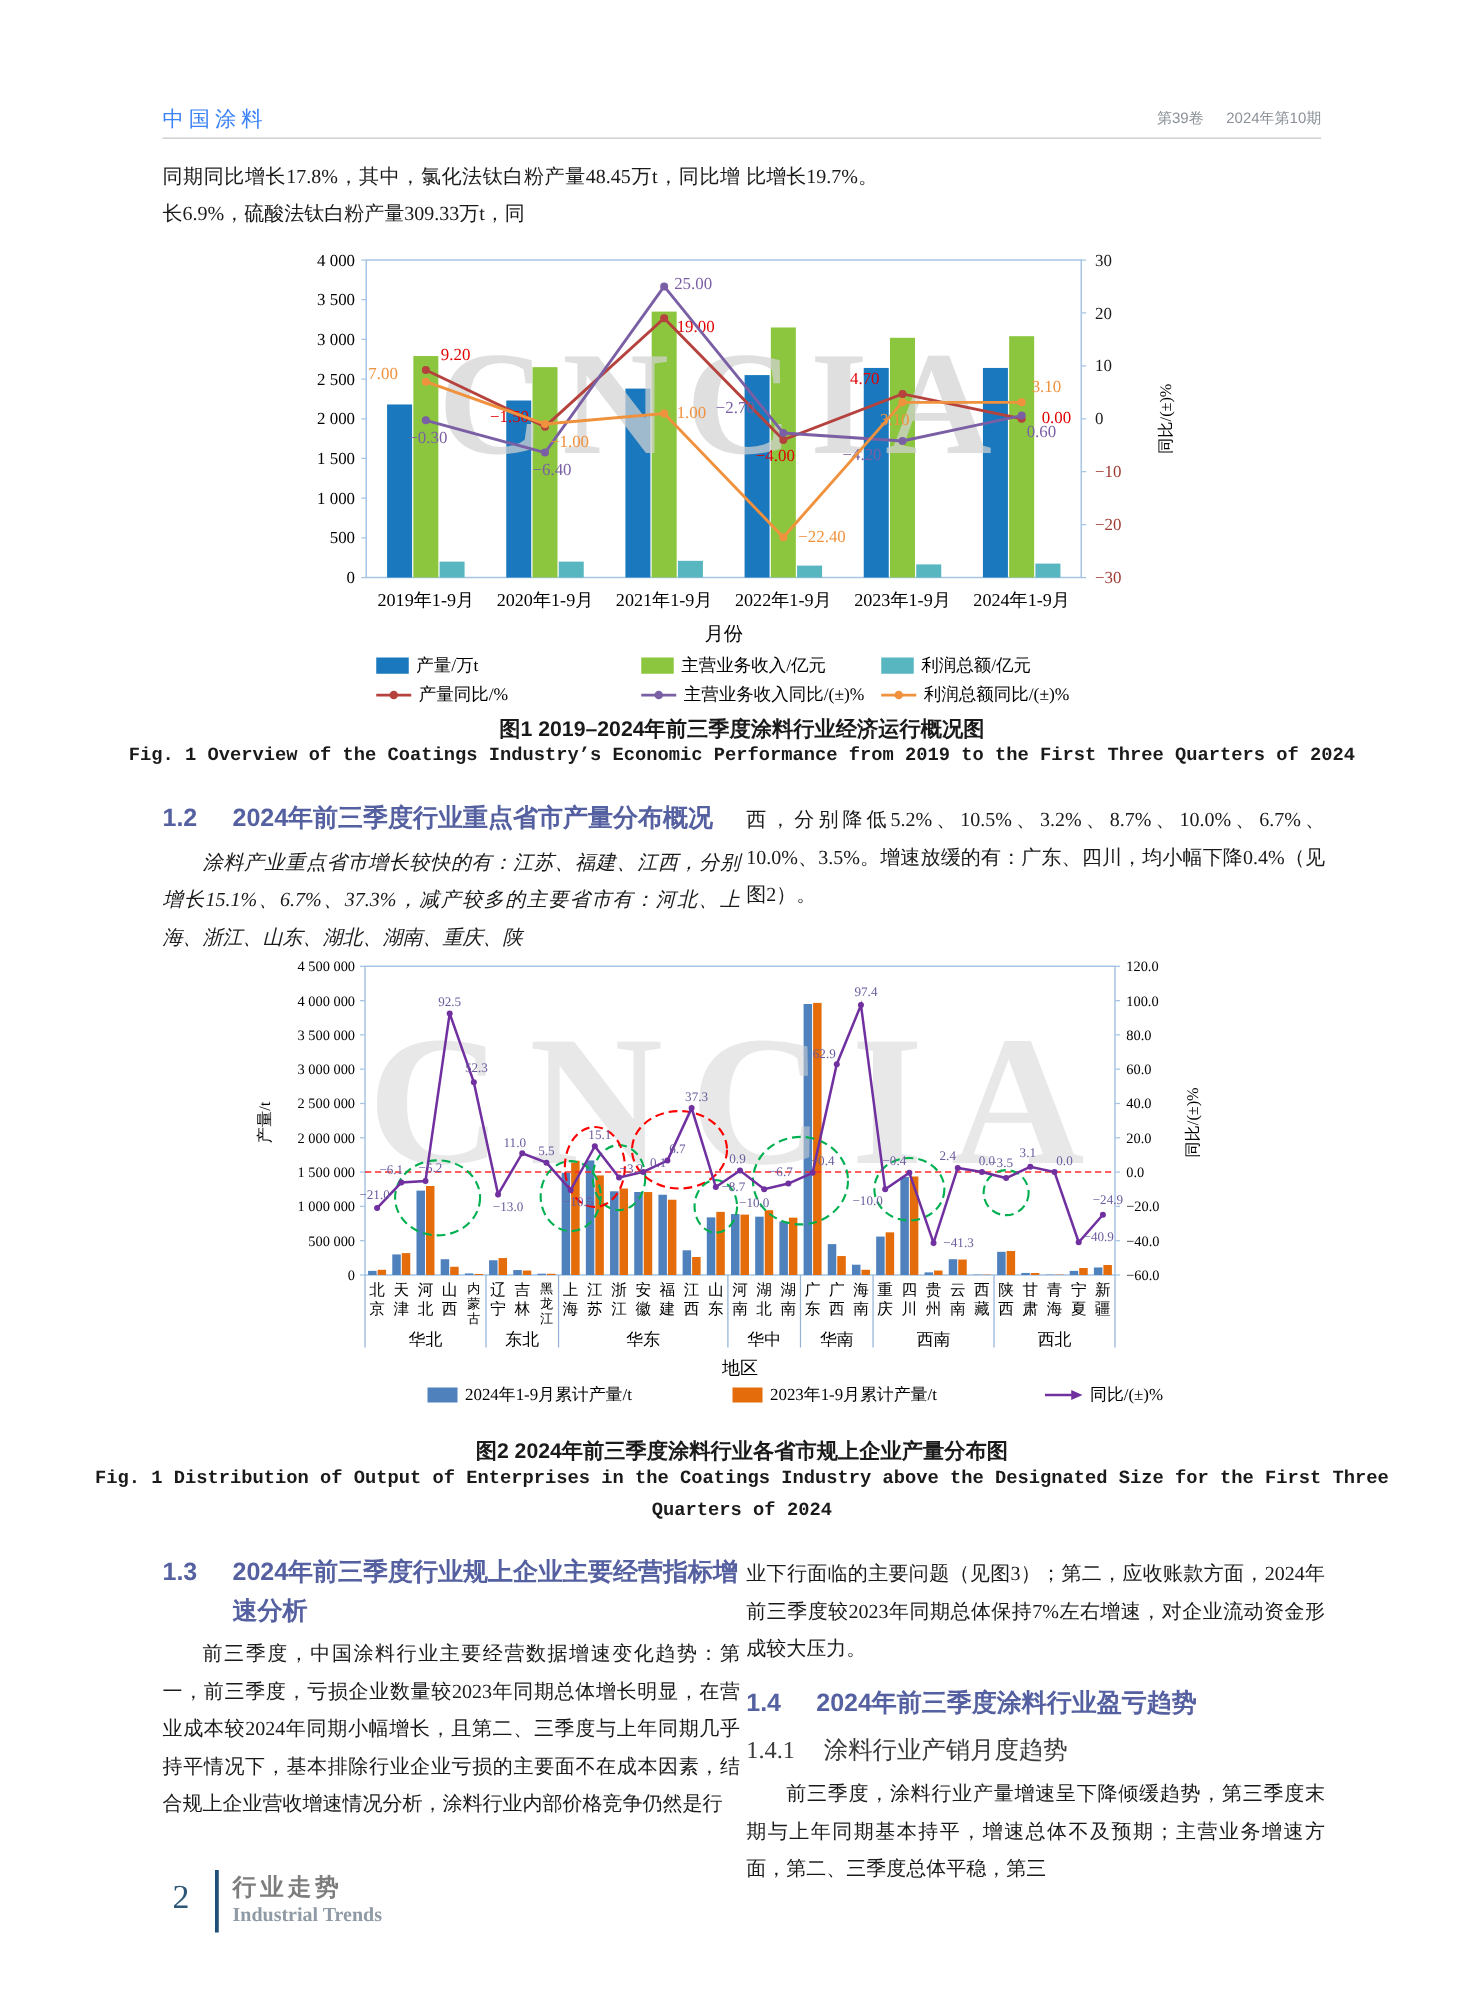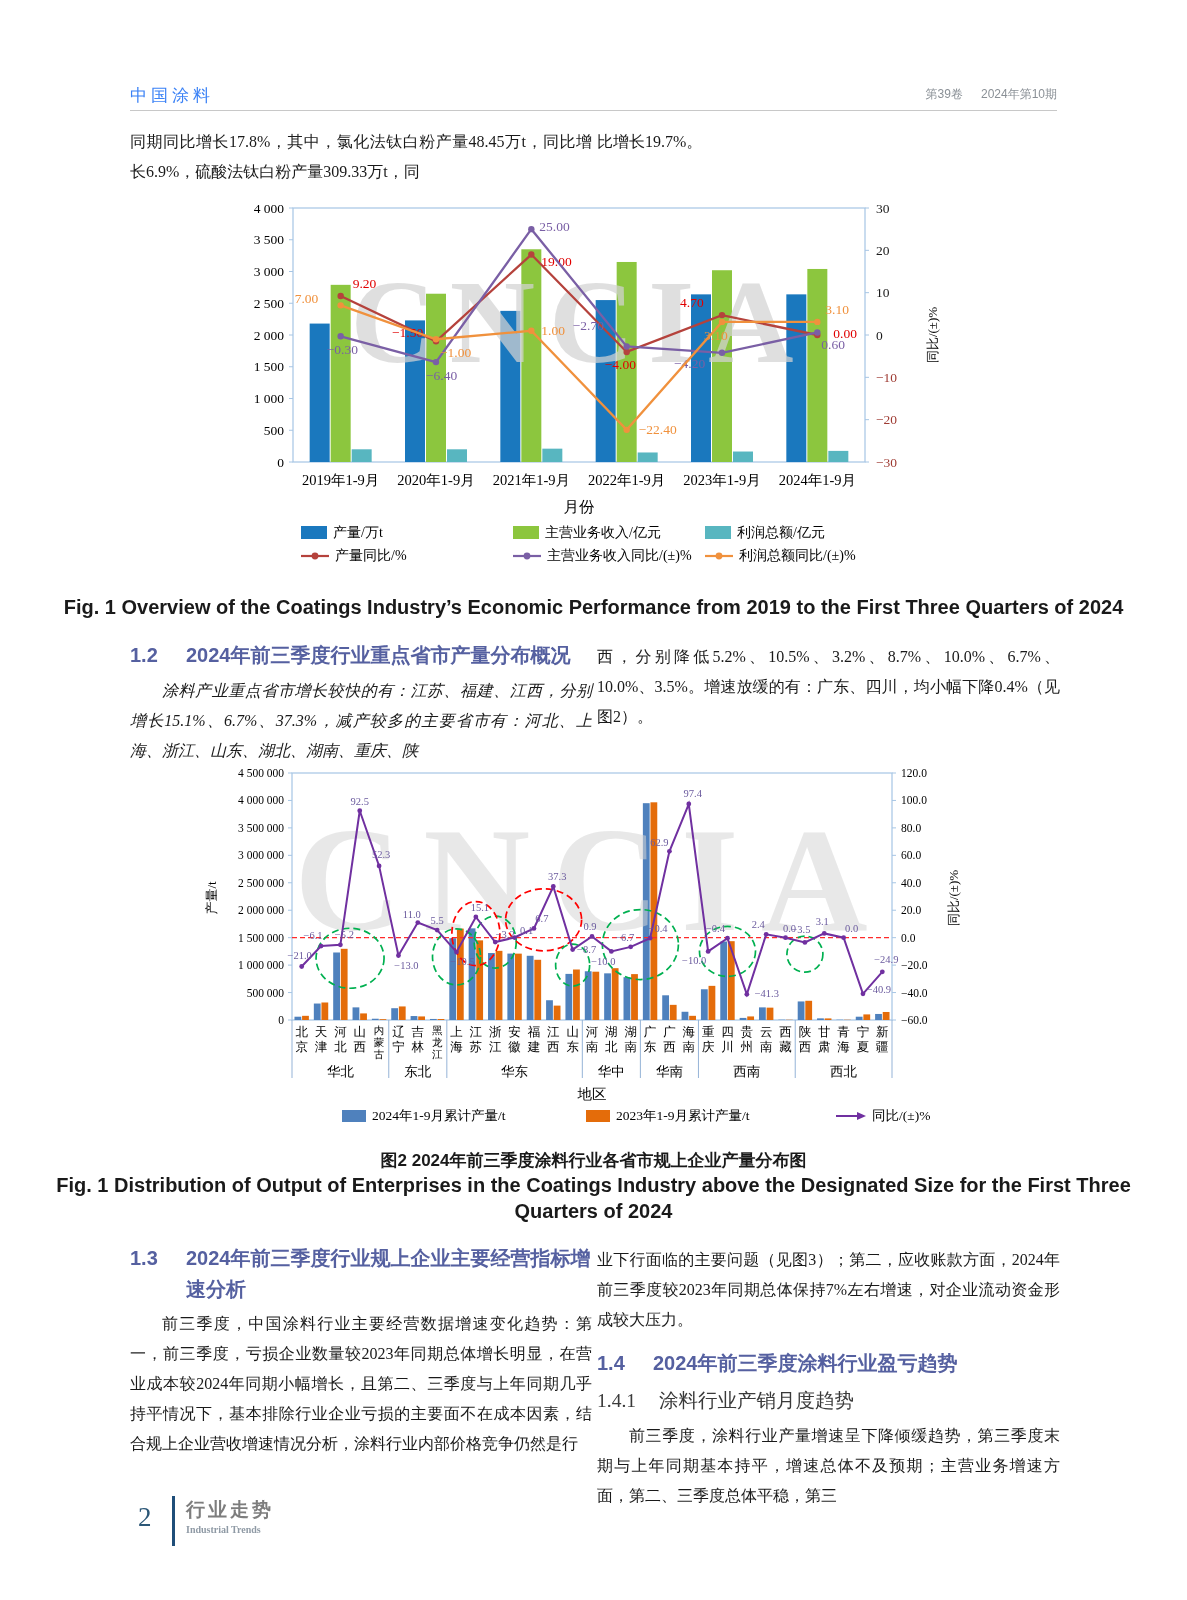--- a/index.html
+++ b/index.html
@@ -10,33 +10,33 @@
   .hdr-right{position:absolute;right:130px;top:86px;font-size:12px;color:#8a9096;
              font-family:"Liberation Sans","DejaVu Sans",sans-serif;}
   .hdr-right span{margin-left:18px;}
   .hdr-rule{position:absolute;left:130px;top:110px;width:927px;border-top:1px solid #c8c8c8;}
   .col-l{position:absolute;left:130px;width:462px;}
   .col-r{position:absolute;left:597px;width:463px;}
   p.body{margin:0;font-size:16px;line-height:30px;text-align:justify;}
   p.indent{text-indent:2em;}
   .caption-zh{position:absolute;left:0;width:1187px;text-align:center;font-size:17px;font-weight:bold;
               font-family:"Liberation Sans","DejaVu Sans",sans-serif;}
-  .caption-en{position:absolute;left:0;width:1187px;text-align:center;font-size:20px;font-weight:bold;
-              font-family:Liberation Sans, sans-serif;}
+  .caption-en{position:absolute;left:0;width:1187px;text-align:center;font-size:15px;font-weight:bold;
+              font-family:Liberation Mono, monospace;}
   .sec-head{position:relative;padding-left:56px;font-size:20px;line-height:31px;font-weight:bold;color:#5560a0;
             font-family:"Liberation Sans","DejaVu Sans",sans-serif;text-align:left;}
   .sec-head .num{position:absolute;left:0;top:0;}
   .sec-head.black{color:#3a3a3a;font-weight:normal;font-family:"Liberation Serif","DejaVu Serif",serif;}
   .chart{position:absolute;}
   svg text{font-family:"Liberation Serif","DejaVu Serif",serif;}
   .footer-num{position:absolute;left:138px;top:1502px;font-size:27px;color:#2c5777;}
   .footer-bar{position:absolute;left:172px;top:1496px;width:3px;height:50px;background:#1f4e79;}
   .footer-zh{position:absolute;left:186px;top:1497px;font-size:19px;color:#7d7d7d;letter-spacing:3px;
              font-family:"Liberation Sans","DejaVu Sans",sans-serif;font-weight:bold;}
-  .footer-en{position:absolute;left:186px;top:1524px;font-size:10px;color:#8f9aa5;font-weight:bold;}
+  .footer-en{position:absolute;left:186px;top:1524px;font-size:16px;color:#8f9aa5;font-weight:bold;}
 </style>
 </head>
 <body>
 
 <div class="page">
 
   <div class="hdr-left">中国涂料</div>
   <div class="hdr-right">
     <span>第39卷</span><span>2024年第10期</span>
   </div>
@@ -159,20 +159,21 @@
       <circle cx="100" cy="362" r="3.4" fill="#b5423c"></circle>
       <text x="120" y="366" font-size="14">产量同比/%</text>
       <line x1="298" y1="362" x2="326" y2="362" stroke="#7a5fa5" stroke-width="2.2"></line>
       <circle cx="312" cy="362" r="3.4" fill="#7a5fa5"></circle>
       <text x="332" y="366" font-size="14">主营业务收入同比/(±)%</text>
       <line x1="490" y1="362" x2="518" y2="362" stroke="#f0913d" stroke-width="2.2"></line>
       <circle cx="504" cy="362" r="3.4" fill="#f0913d"></circle>
       <text x="524" y="366" font-size="14">利润总额同比/(±)%</text>
     </svg>
 
+  <div class="caption-zh" style="top:572px;">图1  2019–2024年前三季度涂料行业经济运行概况图</div>
   <div class="caption-en" style="top:596px;">Fig. 1  Overview of the Coatings Industry’s Economic Performance from 2019 to the First Three Quarters of 2024</div>
 
   <div class="col-l" style="top:640px;">
     <div class="sec-head">
       <span class="num">1.2</span><span>2024年前三季度行业重点省市产量分布概况</span>
     </div>
     <p class="body indent" style="margin-top:5px;font-style:italic;">涂料产业重点省市增长较快的有：江苏、福建、江西，分别增长15.1%、6.7%、37.3%，减产较多的主要省市有：河北、上海、浙江、山东、湖北、湖南、重庆、陕</p>
   </div>
   <div class="col-r" style="top:642px;">
     <p class="body">西，分别降低5.2%、10.5%、3.2%、8.7%、10.0%、6.7%、10.0%、3.5%。增速放缓的有：广东、四川，均小幅下降0.4%（见图2）。</p>

